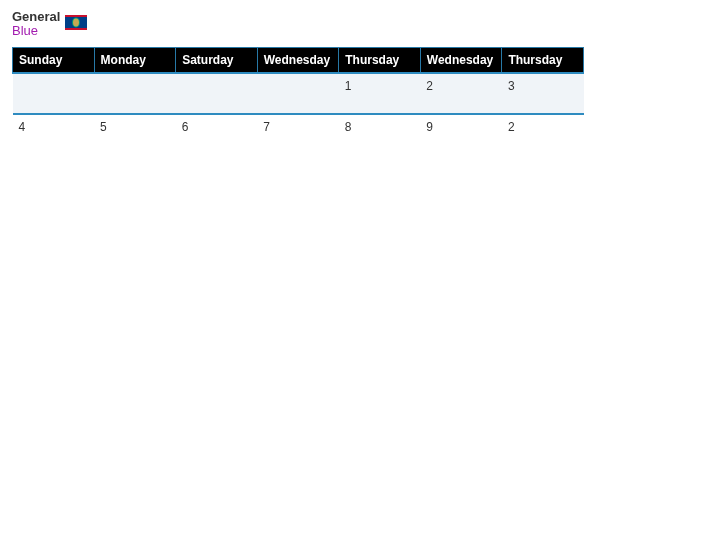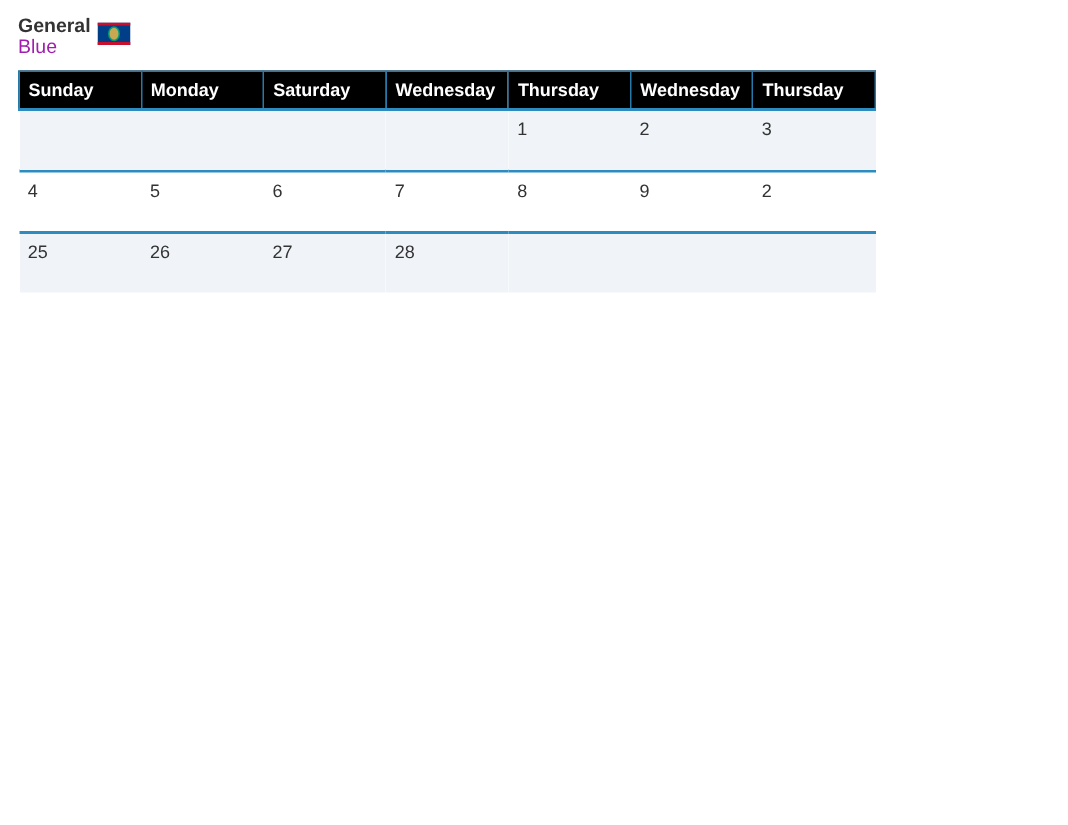--- a/index.html
+++ b/index.html
@@ -154,32 +154,15 @@
           <td>
             <span class="day-number">8</span>
           </td>
           <td>
             <span class="day-number">9</span>
           </td>
           <td>
             <span class="day-number">2</span>
           </td>
         </tr>
-        <tr>
-          <td>
-            <span class="day-number">25</span>
-          </td>
-          <td>
-            <span class="day-number">26</span>
-          </td>
-          <td>
-            <span class="day-number">27</span>
-          </td>
-          <td>
-            <span class="day-number">28</span>
-          </td>
-          <td></td>
-          <td></td>
-          <td></td>
-        </tr>
       </tbody>
   </table>
 </div>
 
 </body></html>

